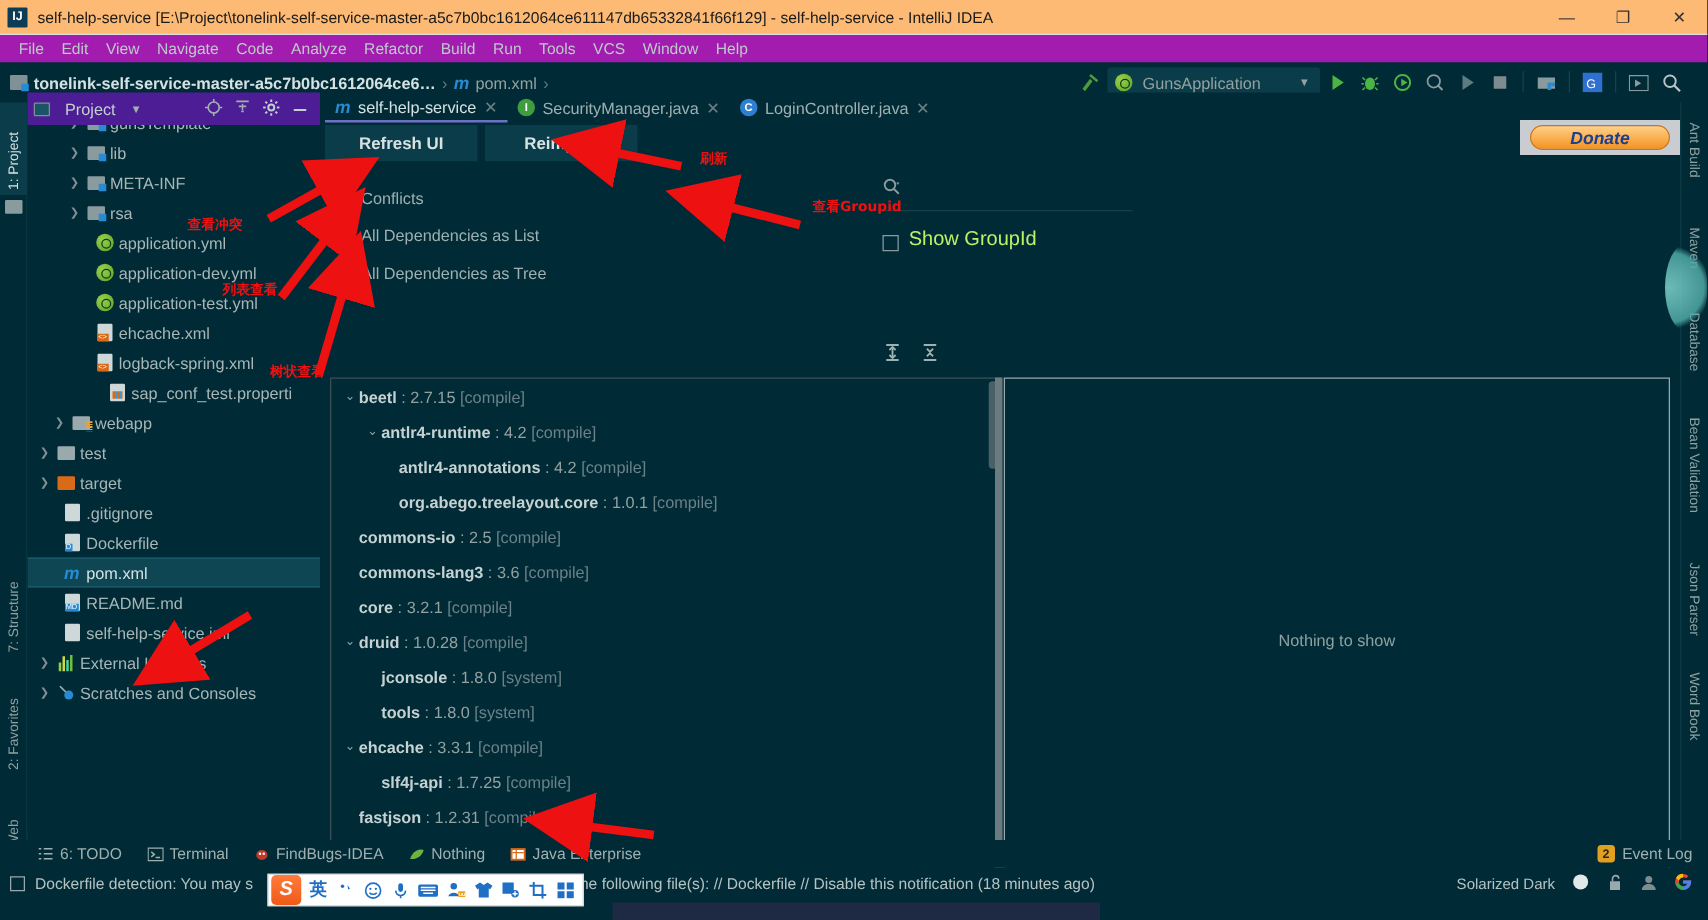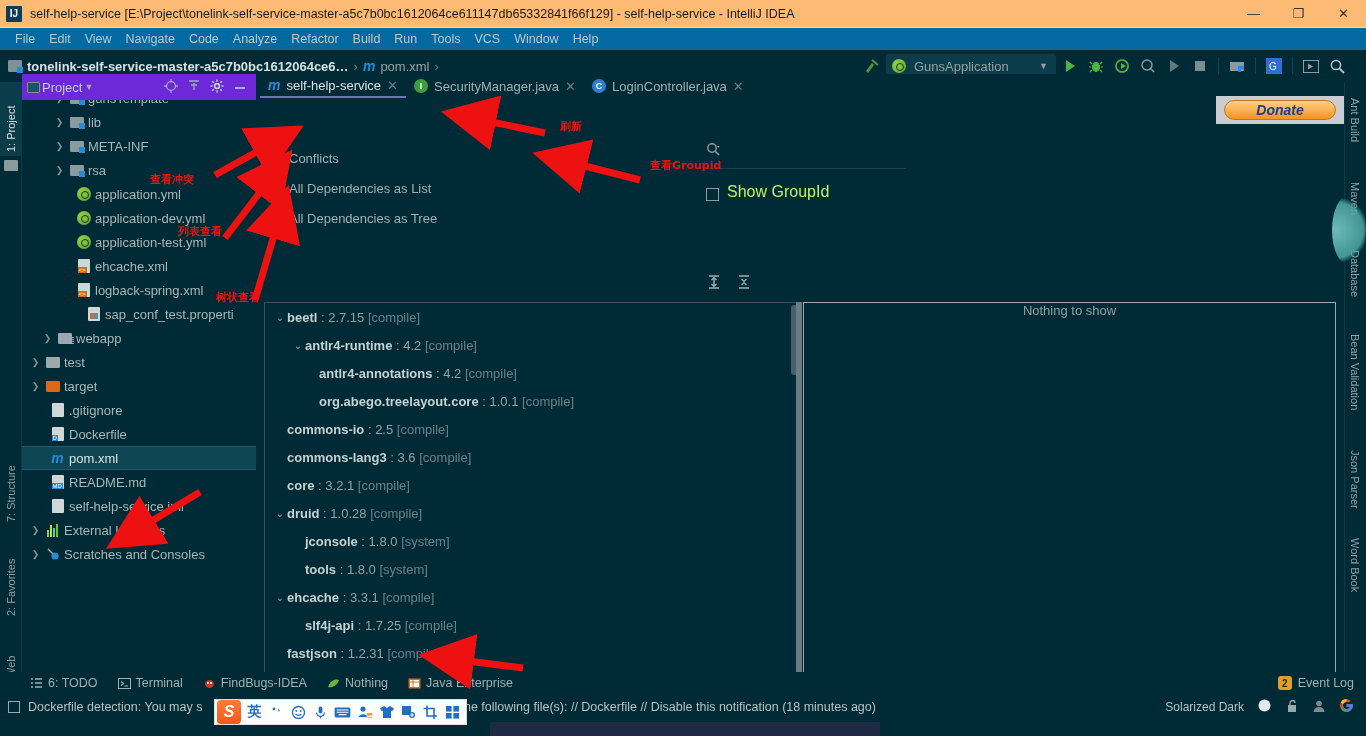--- a/index.html
+++ b/index.html
@@ -23,21 +23,21 @@
     align-items:center;justify-content:center;border-radius:1px;
   }
   #titlebar .title-text{ white-space:nowrap; overflow:hidden; }
   #win-buttons{ margin-left:auto; display:flex; height:28px; }
   #win-buttons div{
     width:45px;height:28px;display:flex;align-items:center;justify-content:center;
     font-size:13px;color:#333; cursor:default;
   }
   
   #menubar{
-    height:22px; background:#0369a1; display:flex; align-items:center;
+    height:22px; background:#a21caf; display:flex; align-items:center;
     padding-left:8px; font-size:12.5px; color:#bcc9c9;
   }
   #menubar .mi{ padding:2px 7px; white-space:nowrap; }
   
   #toolbar{
     height:32px; background:#002b36; display:flex; align-items:center;
     padding-left:8px; position:relative;
   }
   .crumb{ display:flex; align-items:center; gap:5px; font-size:13px;}
   .crumb .bold{ font-weight:bold; color:#d6e2e2;}
@@ -79,21 +79,21 @@
     position:absolute;right:0;width:22px;
     writing-mode:vertical-rl;
     font-size:11px;color:#8fa1a1;padding:4px 0;
     display:flex;align-items:center;gap:4px;white-space:nowrap;
   }
   
   #project-panel{
     position:absolute;left:22px;top:74px;width:234px;height:590px;background:#002b36;
   }
   #project-header{
-    height:26px;display:flex;align-items:center;gap:2px;padding:0 5px;background:#6d28d9;justify-content:space-between;
+    height:26px;display:flex;align-items:center;gap:12px;padding:0 5px;background:#4c1d95;justify-content:space-between;
   }
   #project-header .pname{ color:#c3d0d0; font-size:13px;}
   #project-header .sq{width:13px;height:11px;border:1.5px solid #7f9194;background:#1b5565;border-radius:1px;}
   #project-header .hicons{ margin-left:auto; display:flex; align-items:center; gap:9px; padding-right:4px;}
   #tree{ position:absolute; top:26px; left:0; right:0; bottom:0; overflow:hidden; }
   .trow{
     height:24px; display:flex; align-items:center; gap:4px; padding-left:4px;
     font-size:13px; color:#a7b6b6; white-space:nowrap;
   }
   .trow.sel{ background:#0f4653; border-top:1px solid #1b5d6d; border-bottom:1px solid #1b5d6d; color:#d6e2e2;}
@@ -164,21 +164,21 @@
   }
   .dep-row{ height:28px; display:flex; align-items:center; font-size:13px; color:#93a1a1; white-space:nowrap;}
   .dep-row .tw{ width:14px; text-align:center; color:#8fa3a3; font-size:10px; flex:0 0 14px;}
   .dep-name{ font-weight:bold; color:#c6d2d2; }
   .dep-ver{ color:#93a1a1; }
   .dep-scope{ color:#6b8189; }
   #dep-scroll{ position:absolute; right:2px; top:2px; width:7px; height:70px; background:#4a6068; border-radius:3px;}
   #dep-right{
     position:absolute; left:547px; top:228px; width:533px; height:420px;
     border:1px solid #9aa9ac; background:#002b36;
-    display:flex; justify-content:center; color:#8fa1a1; font-size:13px;
+    display:flex; align-items:center; justify-content:center; color:#8fa1a1; font-size:13px;
   }
   #dep-splitter{ position:absolute; left:540px; top:228px; width:6px; height:420px; background:#6b7c80;}
   
   #bottom-tabs{
     position:absolute; left:8px; top:650px; height:24px; display:flex; align-items:center; gap:14px;
     font-size:13px;
   }
   #bottom-tabs .bt{ padding:2px 4px; color:#9fb0b0; }
   #bottom-tabs .bt.active{ color:#e3eaea; font-weight:bold; }
   #bottom-tabs .bt.under{ border-bottom:2px solid #6c71c4; color:#9fb0b0; }
@@ -607,20 +607,24 @@
       <span>SecurityManager.java</span>
       <span class="x">✕</span>
     </div>
     <div class="etab">
       <span class="cico" style="background:#2f7fd0">C</span>
       <span>LoginController.java</span>
       <span class="x">✕</span>
     </div>
   </div>
 
+  <div id="mv-buttons">
+    <div class="mv-btn">Refresh UI</div>
+    <div class="mv-btn">Reimport</div>
+  </div>
 
   <div id="mv-options">
     <label class="radio-row">
       <span class="radio"></span>
       <span>Conflicts</span>
     </label>
     <label class="radio-row">
       <span class="radio hover"></span>
       <span>All Dependencies as List</span>
     </label>

